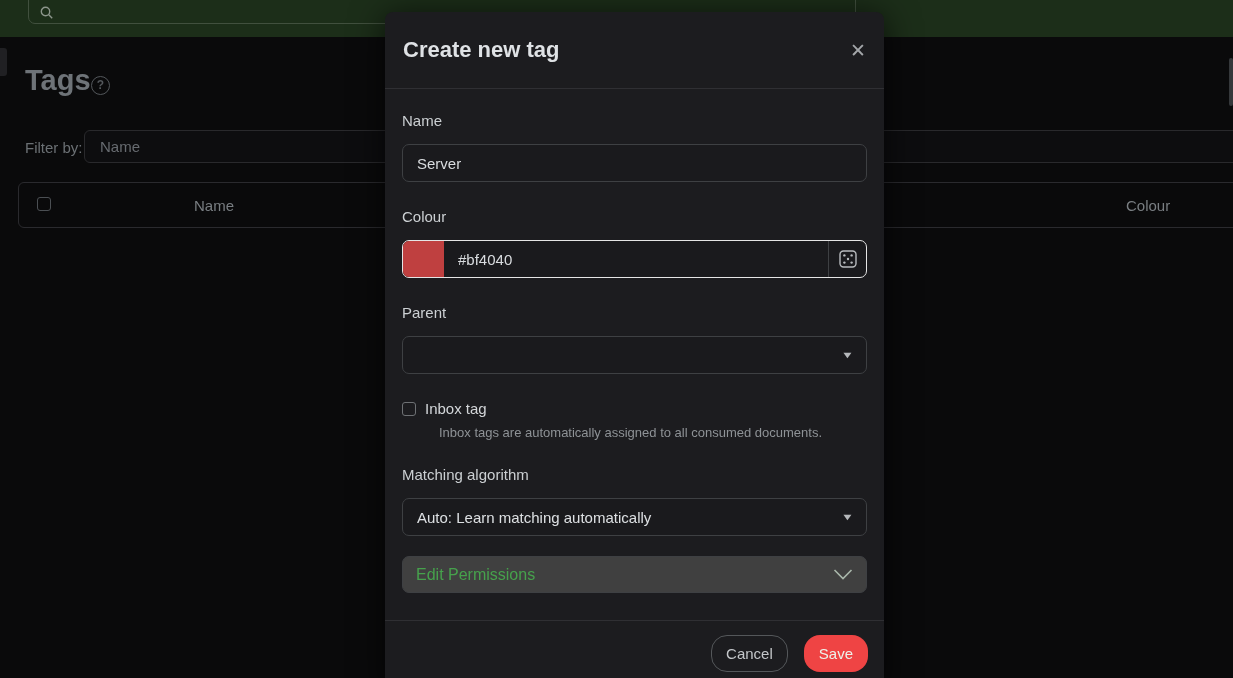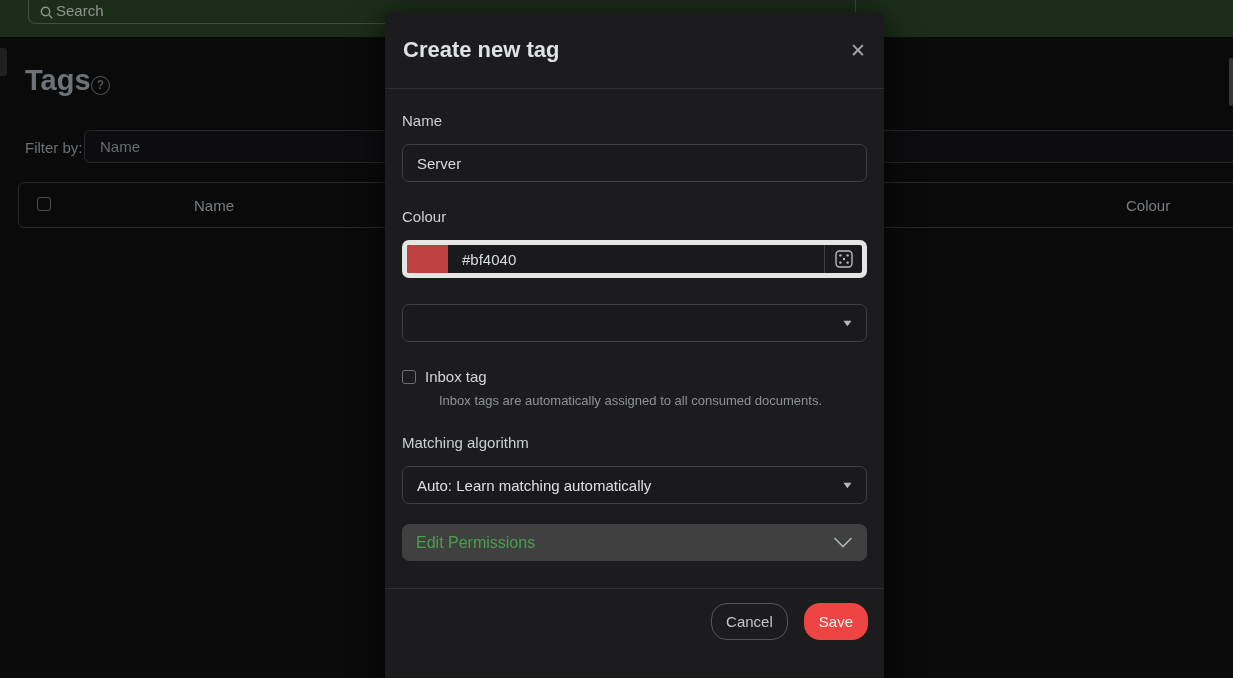--- a/index.html
+++ b/index.html
@@ -116,21 +116,21 @@
 
   .text-input {
     width: 100%; height: 38px;
     background: #1a1a1d; border: 1px solid #3e4043; border-radius: 7px;
     padding: 0 14px; font-size: 15px; color: #d9dcdf; outline: none;
     font-family: "Liberation Sans", sans-serif;
   }
 
   .colour-group {
     display: flex; height: 38px;
-    border: 5px solid #e5e5e5; border-radius: 7px;
+    border: 1px solid #e5e5e5; border-radius: 7px;
     background: #1a1a1d; overflow: hidden;
   }
   .swatch { width: 41px; flex: 0 0 41px; }
   .colour-input {
     flex: 1; background: transparent; border: none; outline: none;
     padding: 0 14px; font-size: 15px; color: #d9dcdf;
     font-family: "Liberation Sans", sans-serif;
   }
   .dice-btn {
     width: 38px; flex: 0 0 38px;
@@ -186,21 +186,20 @@
 <div class="screen">
 
   <div class="topbar">
     <div class="search-box">
       <span class="search-icon-wrap">
         <svg width="13" height="13" viewBox="0 0 13 13" fill="none" stroke="currentColor" stroke-width="1.4">
           <circle cx="5.5" cy="5.5" r="4.2"></circle>
           <line x1="8.8" y1="8.8" x2="12.2" y2="12.2"></line>
         </svg>
       </span>
-      <input class="search-input" type="text" placeholder="Search" style="">
     </div>
   </div>
 
   <div class="left-notch"></div>
 
   <div class="page-title">Tags</div>
   <div class="help-icon">?</div>
 
   <div class="filter-label">Filter by:</div>
   <input class="filter-input" type="text" placeholder="Name" style="">
@@ -240,20 +239,21 @@
                 <circle cx="10" cy="10" r="1.2" fill="currentColor"></circle>
                 <circle cx="6.4" cy="13.6" r="1.2" fill="currentColor"></circle>
                 <circle cx="13.6" cy="13.6" r="1.2" fill="currentColor"></circle>
               </svg>
             </span>
           </button>
         </div>
       </div>
 
       <div class="form-group">
+        <label class="field-label">Parent</label>
         <div class="select">
           <span></span>
           <span class="caret">▼</span>
         </div>
       </div>
 
       <div class="form-group">
         <div class="checkbox-row">
           <div class="checkbox"></div>
           <span class="checkbox-label">Inbox tag</span>

